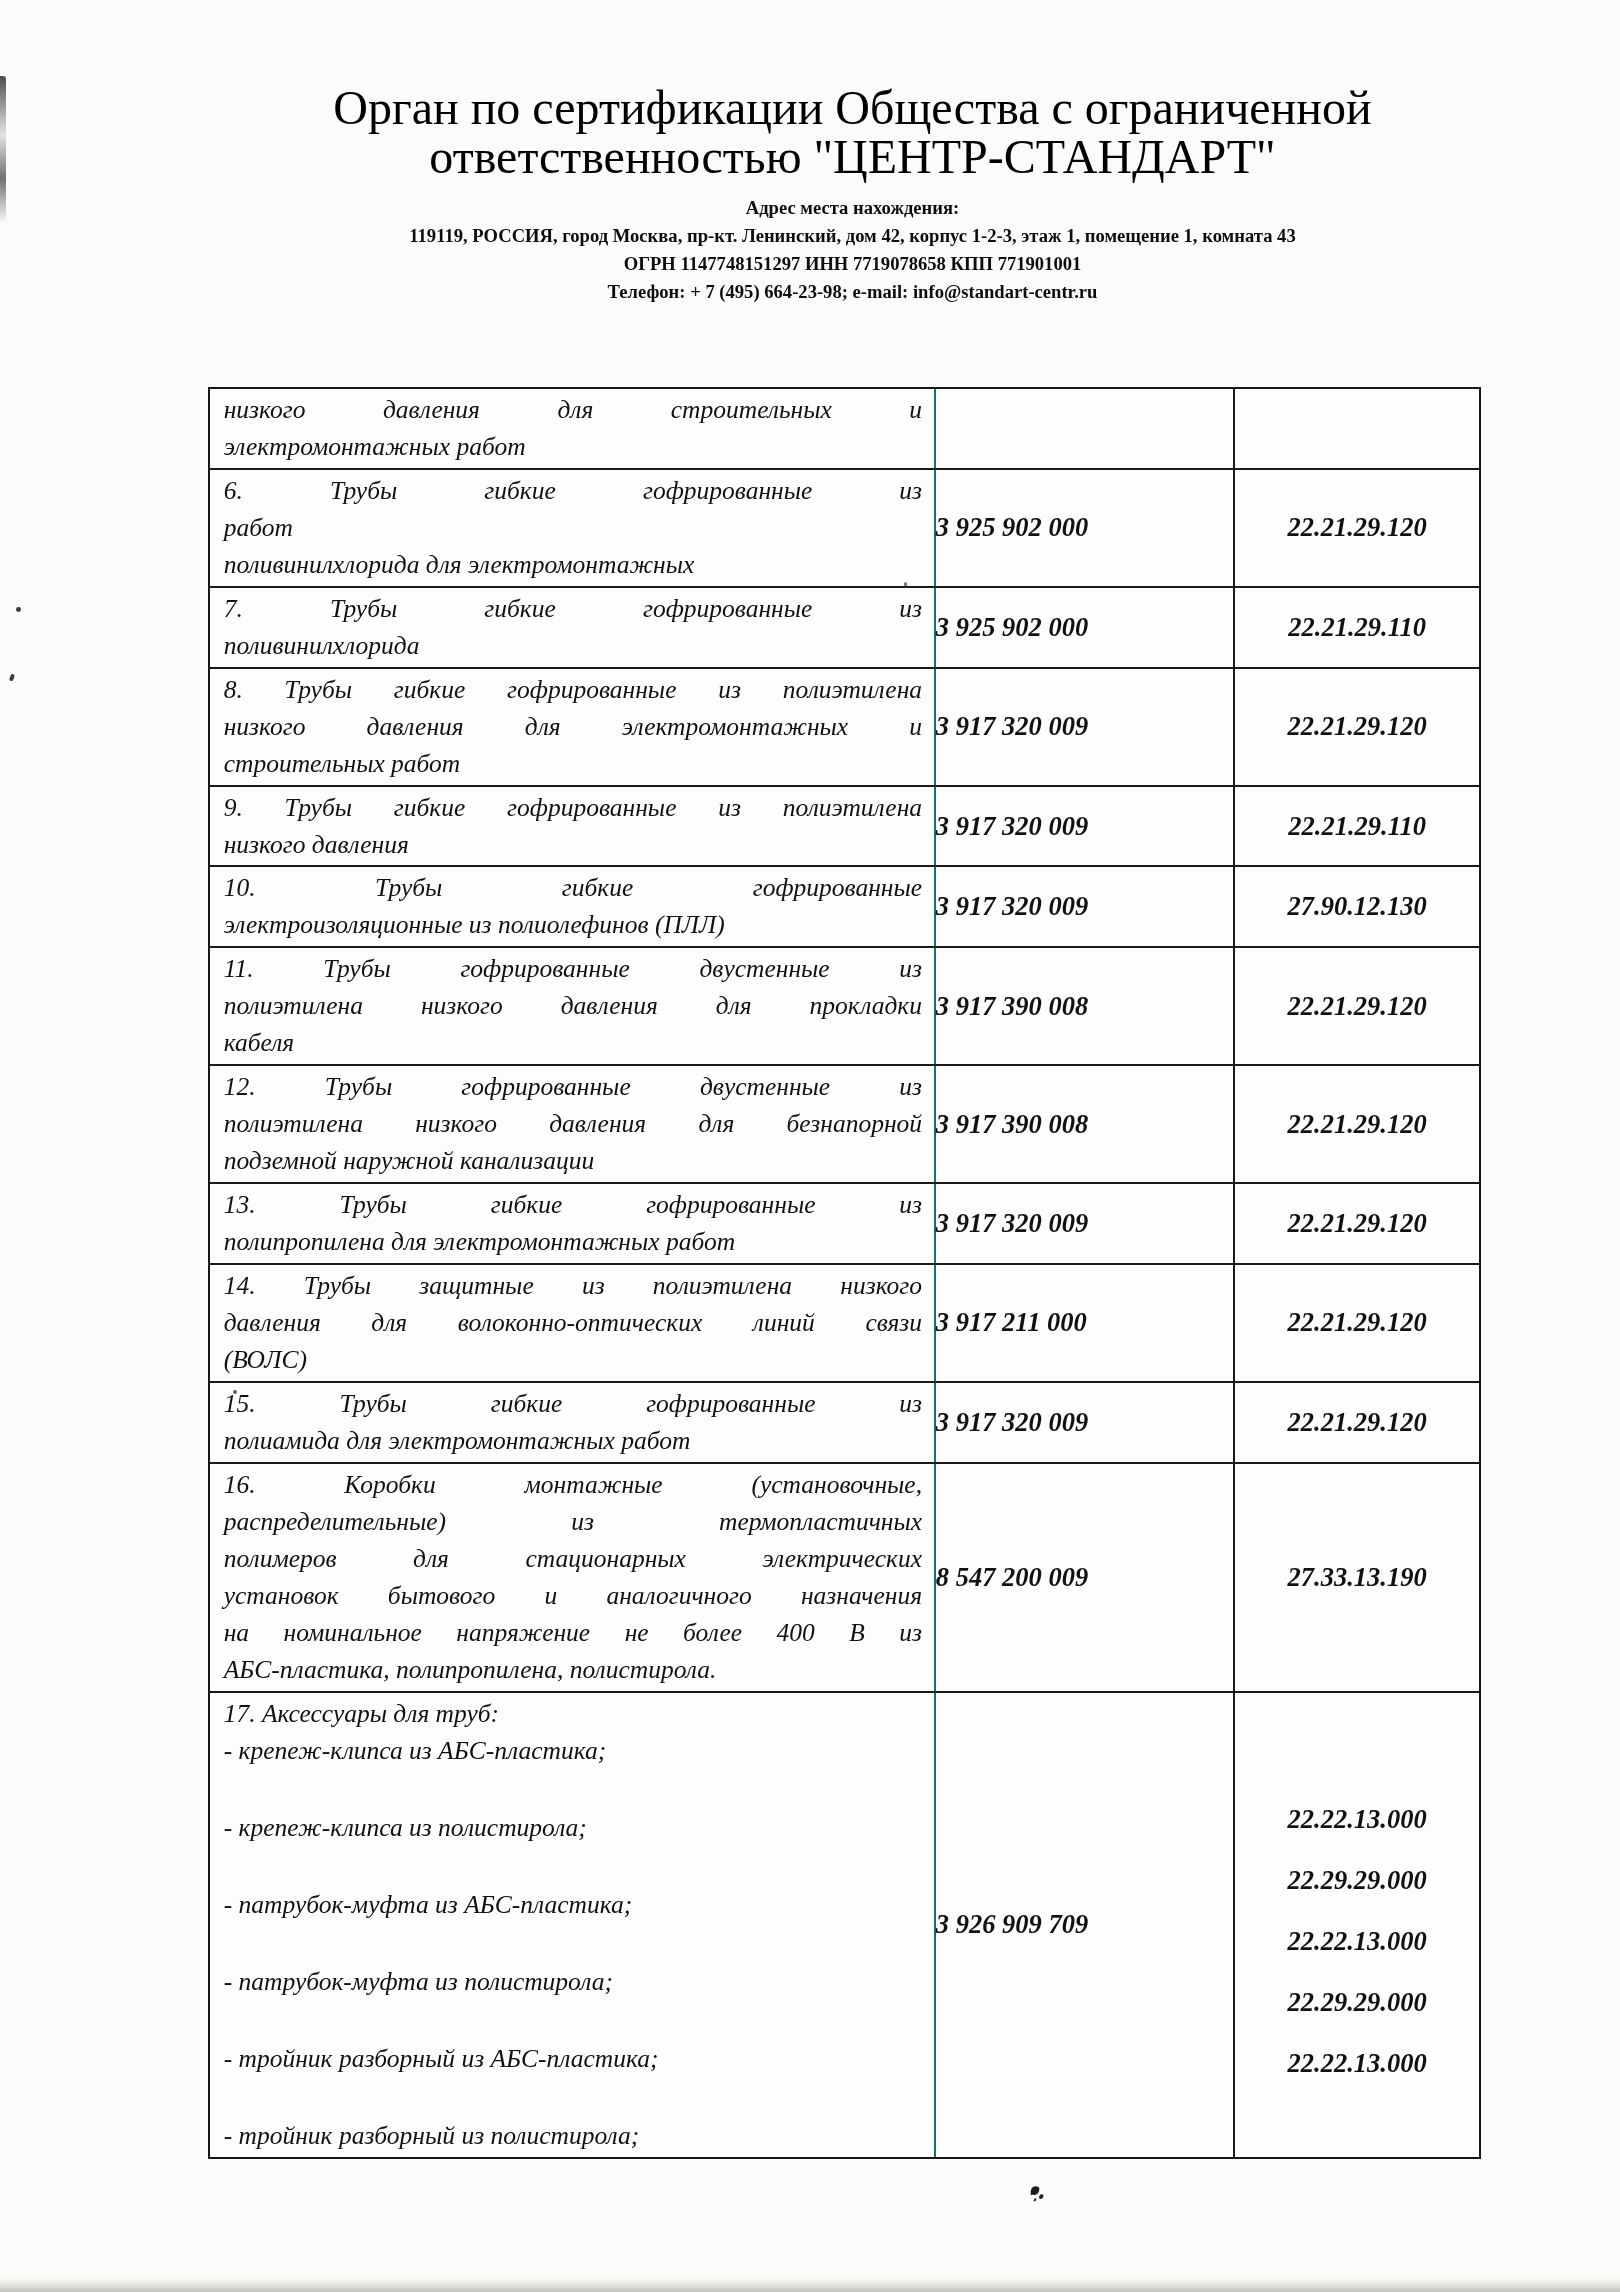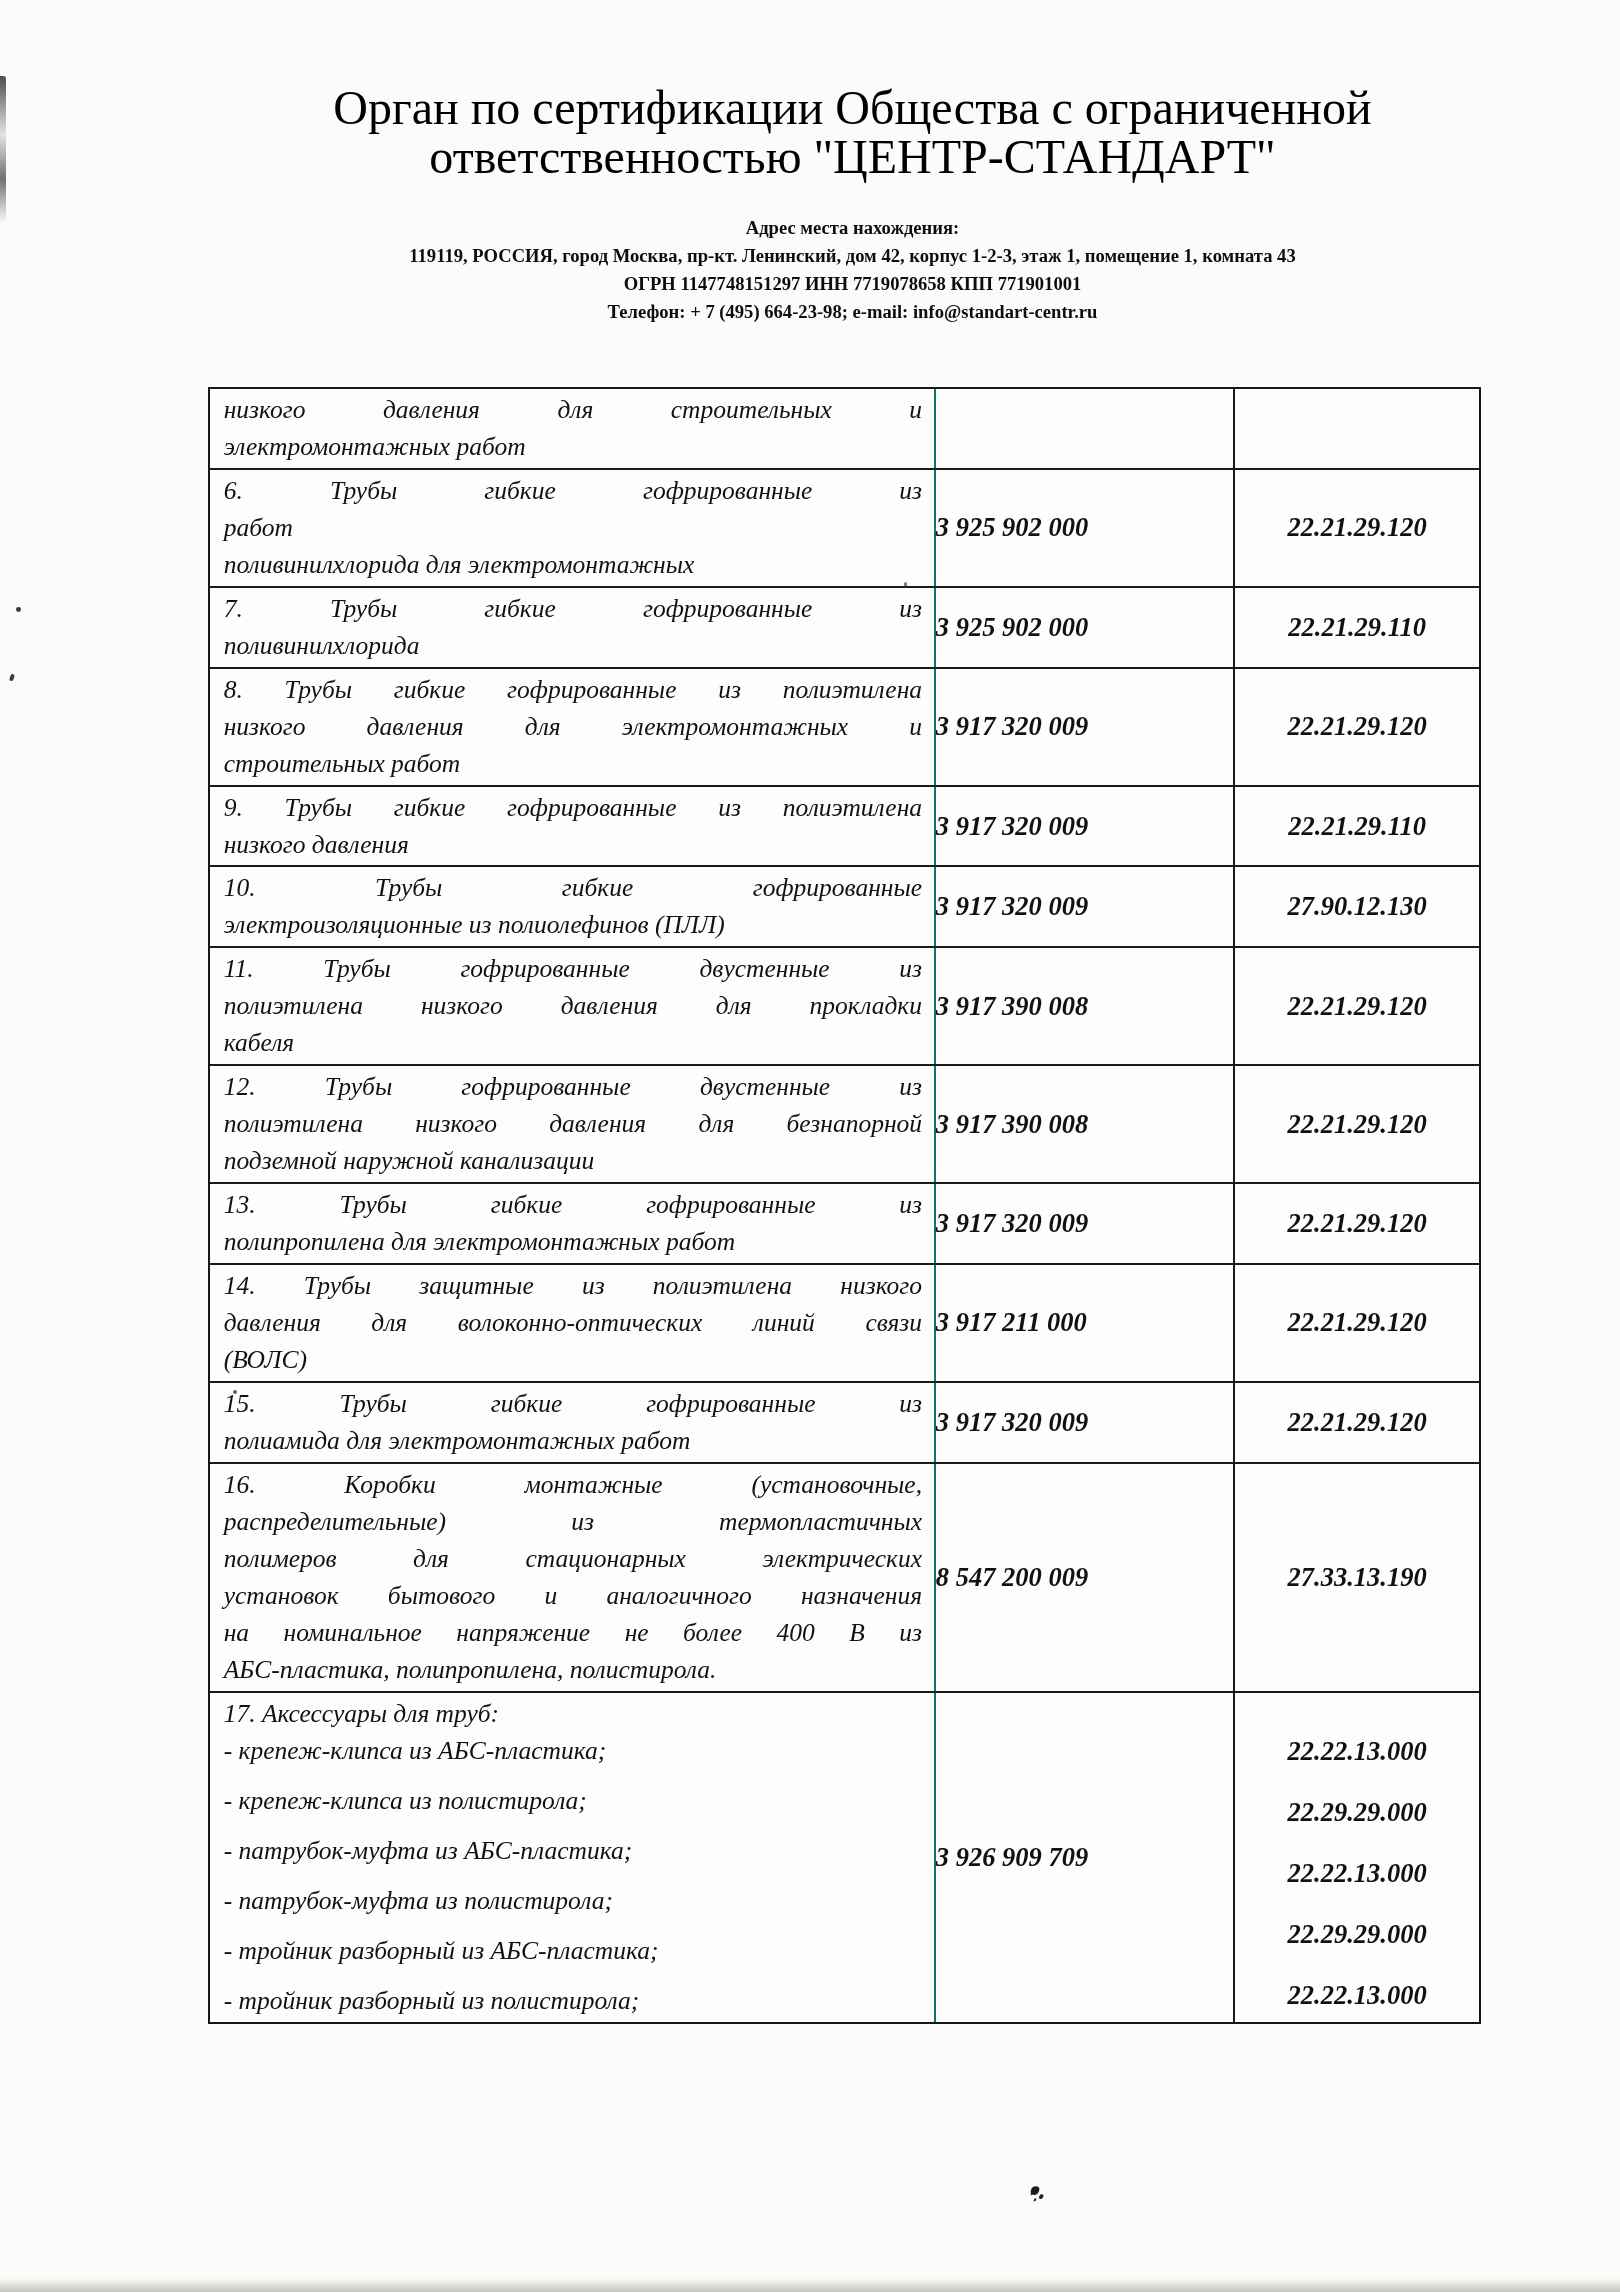--- a/index.html
+++ b/index.html
@@ -9,21 +9,21 @@
     margin:0 auto;
     background:#fbfbf9;
     overflow:hidden;
     font-family:"Liberation Serif","DejaVu Serif",serif;
     color:#111;
   }
 
   
   .doc-header { position:absolute; top:83px; left:147px; width:1411px; text-align:center; }
   .doc-title { font-weight:normal; font-size:48px; line-height:49px; color:#000000; }
-  .doc-sub { margin-top:33px; font-weight:bold; font-size:18.6px; line-height:28px; color:#0d0d0d; }
+  .doc-sub { margin-top:13px; font-weight:bold; font-size:18.6px; line-height:28px; color:#0d0d0d; }
 
   
   .cert-table {
     position:absolute; top:387px; left:208px; width:1273px;
     border:2.9px solid #161616;
     box-sizing:border-box;
     background:#fdfdfc;
   }
   .trow { display:flex; border-bottom:2px solid #1a1a1a; align-items:stretch; }
   .trow:last-child { border-bottom:none; }
@@ -47,21 +47,21 @@
   }
   .code2-cell {
     width:19.2%;
     display:flex; align-items:center; justify-content:center;
     font-style:italic; font-weight:bold;
     font-size:26.5px; line-height:37px;
   }
 
   
   .row17 .name-cell .cell-line { text-align:left; text-align-last:left; }
-  .row17 .acc-item + .acc-item { margin-top:13px; }
+  .row17 .acc-item + .acc-item { margin-top:40px; }
   .row17 .code2-cell {
     flex-direction:column; justify-content:center;
     gap:24px; padding-top:33px;
   }
 
   
   .scan-bottom {
     position:absolute; left:0; bottom:0; width:100%; height:14.7px;
     background:linear-gradient(#fbfbf9 0%, #d9d9d5 60%, #bdbdb9 100%);
   }

